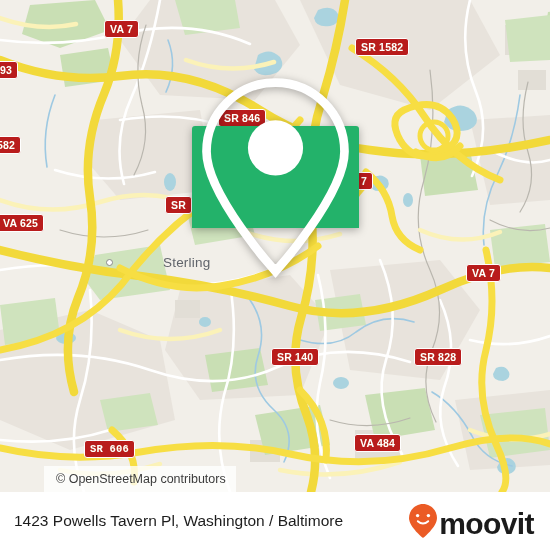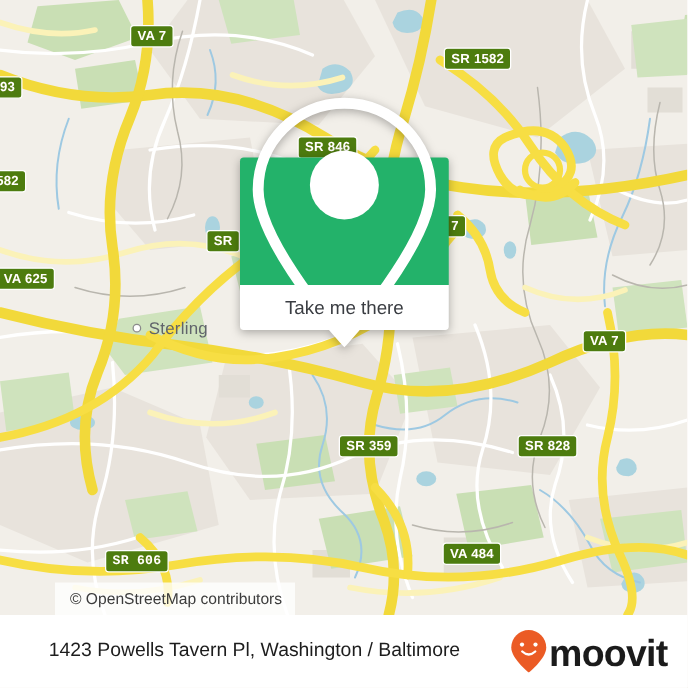--- a/index.html
+++ b/index.html
@@ -23,21 +23,21 @@
     left: 0; top: 0;
     width: 550px; height: 492px;
     background: #f2efe9;
     overflow: hidden;
   }
   #map svg { display: block; width: 550px; height: 492px; }
 
   
   .shield {
     position: absolute;
-    background: #4d7c0f;
+    background: #b91c1c;
     border: 1.5px solid #ffffff;
     border-radius: 3px;
     color: #ffffff;
     font-size: 10.5px;
     font-weight: bold;
     line-height: 15px;
     height: 18px;
     padding: 0 5px;
     white-space: nowrap;
     letter-spacing: 0.2px;
@@ -56,20 +56,21 @@
   .city-dot {
     width: 7px; height: 7px;
     border-radius: 50%;
     background: #ffffff;
     border: 1.5px solid #8a8a8a;
   }
   .city-name {
     font-size: 13.5px;
     color: #60646b;
     letter-spacing: .2px;
+    margin-left: 44px;
   }
 
   
   #popup {
     position: absolute;
     left: 192px; top: 126px;
     width: 167px;
     filter: drop-shadow(0 2px 4px rgba(0,0,0,.30));
   }
   #popup-head {
@@ -121,21 +122,21 @@
 
   
   #footer {
     position: absolute;
     left: 0; top: 492px;
     width: 550px; height: 58px;
     background: #ffffff;
     display: flex;
     align-items: center;
     justify-content: space-between;
-    padding: 0 16px 0 39px;
+    padding: 0 16px 0 14px;
   }
   #footer-address {
     font-size: 15.5px;
     color: #1d1d1d;
     white-space: nowrap;
   }
   #brand {
     display: flex;
     align-items: flex-end;
     gap: 1px;
@@ -288,44 +289,41 @@
       <path class="hwy" d="M366,184 q-18,16 -20,40"></path>
 
       <path class="hwy" d="M112,430 q26,22 22,52"></path>
       <path class="hwy" d="M300,390 q30,30 26,70"></path>
     </svg>
 
     <div class="shield" style="left:104px; top:20px;">VA 7</div>
     <div class="shield" style="left:355px; top:38px;text-align:center;">SR 1582</div>
     <div class="shield" style="left:-6px;  top:61px;">93</div>
     <div class="shield" style="left:-9px;  top:136px;">582</div>
-    <div class="shield" style="left:238px; top:109px;">SR 846</div>
-    <div class="shield" style="left:165px; top:184px;text-align:center;">SR</div>
+    <div class="shield" style="left:218px; top:109px;">SR 846</div>
+    <div class="shield" style="left:165px; top:196px;text-align:center;">SR</div>
     <div class="shield" style="left:355px; top:172px;">7</div>
     <div class="shield" style="left:-3px;  top:214px;">VA 625</div>
     <div class="shield" style="left:466px; top:264px;">VA 7</div>
-    <div class="shield" style="left:271px; top:348px;">SR 359</div>
+    <div class="shield" style="left:271px; top:348px;">SR 140</div>
     <div class="shield" style="left:414px; top:348px;">SR 828</div>
     <div class="shield" style="left:84px;  top:440px;font-family:Liberation Mono, monospace;">SR 606</div>
     <div class="shield" style="left:354px; top:434px;">VA 484</div>
 
     <div class="city" style="left:106px; top:255px;">
       <span class="city-dot"></span>
       <span class="city-name">Sterling</span>
     </div>
 
     <div id="popup">
       <div id="popup-head">
         <svg width="46" height="58" viewBox="0 0 46 58">
           <path d="M23 3 C12.5 3 4 11.5 4 22 C4 34 23 55 23 55 C23 55 42 34 42 22 C42 11.5 33.5 3 23 3 Z" fill="none" stroke="#ffffff" stroke-width="2.4"></path>
           <circle cx="23" cy="21" r="7.6" fill="#ffffff"></circle>
         </svg>
-      </div>
-      <div id="popup-foot">
-        <span>Take me there</span>
       </div>
       <div id="popup-tail"></div>
     </div>
 
     <div id="attribution">
       <span>© OpenStreetMap contributors</span>
     </div>
   </div>
 
   <div id="footer">

